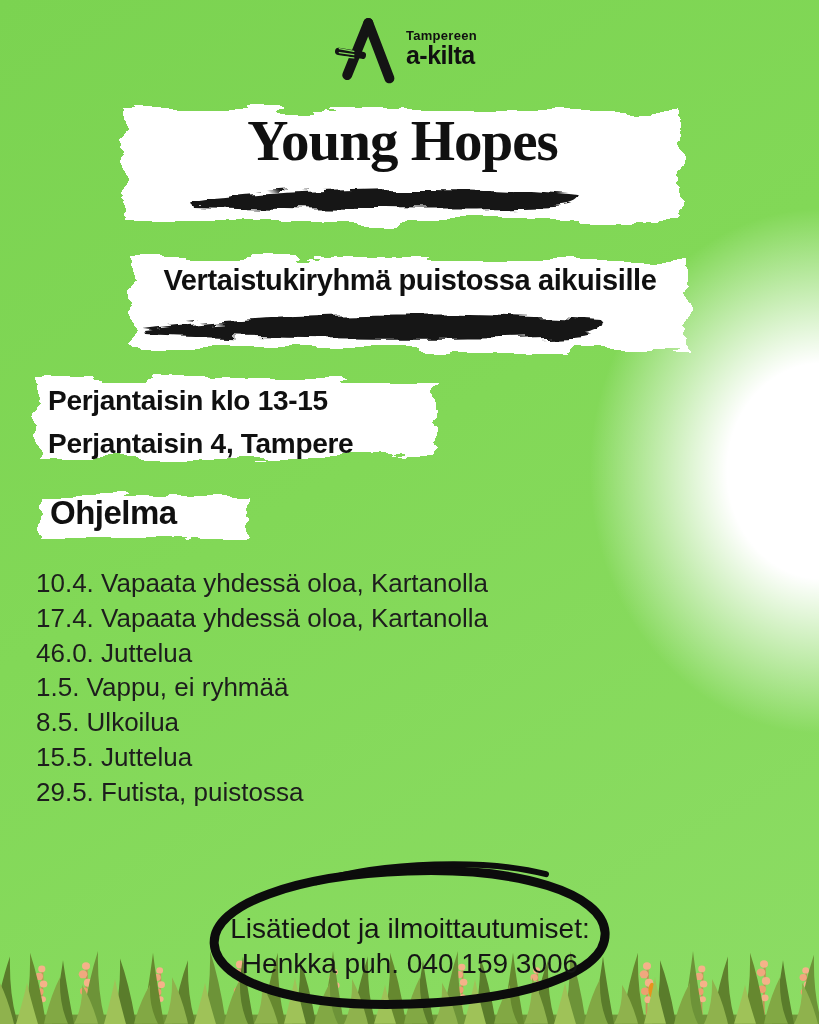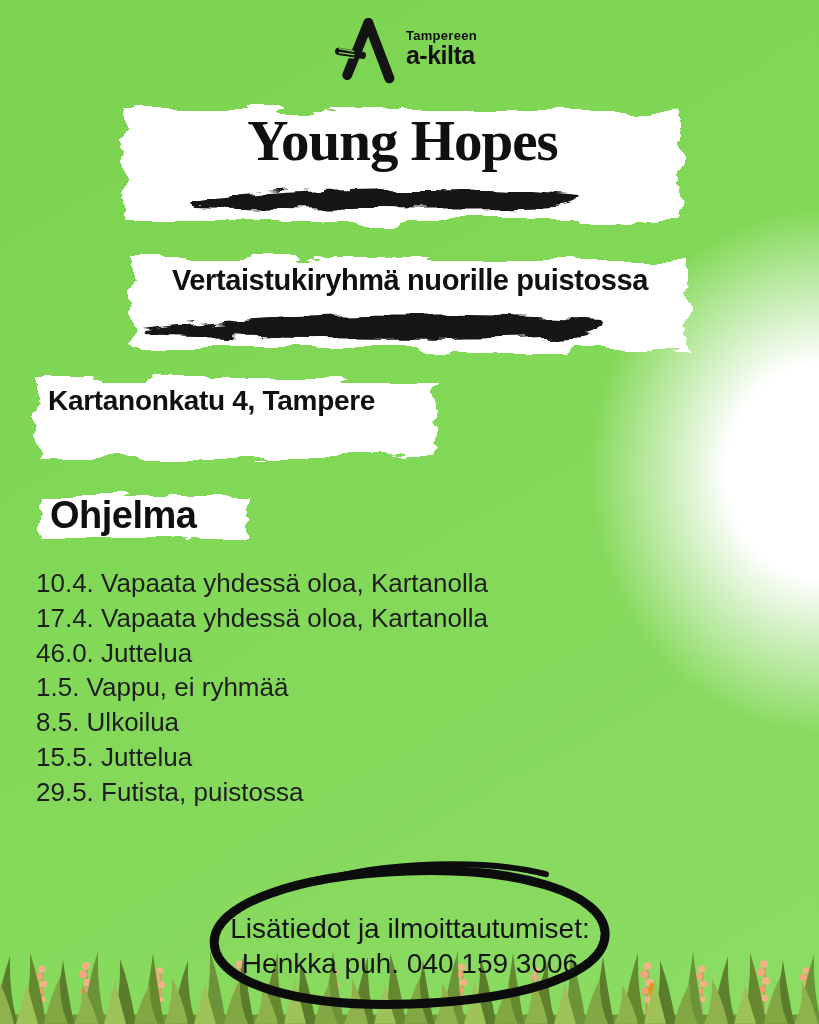--- a/index.html
+++ b/index.html
@@ -36,21 +36,21 @@
   .sec-subtitle { left:115px; top:243px; width:590px; height:122px; }
   .sec-subtitle h2 { position:relative; text-align:center; padding-top:21px;
                      font-size:29px; font-weight:700; letter-spacing:-.4px; }
   .swoosh-sub   { position:absolute; left:23px; top:62px; width:474px; height:40px; }
 
   .sec-info { left:22px; top:366px; width:430px; height:104px; }
   .sec-info .lines { position:relative; padding:13px 0 0 26px; font-size:28px;
                      font-weight:700; line-height:43px; letter-spacing:-.3px; }
 
   .sec-ohjelma { left:28px; top:486px; width:232px; height:60px; }
-  .sec-ohjelma h3 { position:relative; padding:8px 0 0 22px; font-size:38px;
+  .sec-ohjelma h3 { position:relative; padding:8px 0 0 22px; font-size:33px;
                     font-weight:700; letter-spacing:-.5px; }
 
   
   .program-list { position:absolute; left:36px; top:566px; list-style:none;
                   font-size:26px; line-height:34.8px; color:#1d1d1d; }
 
   
   .sec-contact { left:200px; top:855px; width:420px; height:158px; }
   .circle-svg { position:absolute; inset:0; width:100%; height:100%;
                 transform:rotate(-2deg); overflow:visible; }
@@ -117,32 +117,33 @@
     <h1>Young Hopes</h1>
     <svg class="swoosh-title" viewBox="0 0 404 32" preserveAspectRatio="none">
       <path d="M4,20 C110,5 290,3 392,14 C398,18 392,25 368,26 C300,29 120,27 5,24 Z" fill="#151515" filter="url(#brushSm)"></path>
     </svg>
   </div>
 
   <div class="sec sec-subtitle">
     <svg class="plate" viewBox="0 0 590 122" preserveAspectRatio="none">
       <rect x="18" y="16" width="554" height="90" fill="#ffffff" filter="url(#brush)"></rect>
     </svg>
-    <h2>Vertaistukiryhmä nuorille puistossa</h2>
+    <h2>Vertaistukiryhmä puistossa aikuisille</h2>
     <svg class="swoosh-sub" viewBox="0 0 474 40" preserveAspectRatio="none">
       <path d="M5,24 C140,7 340,6 464,16 C470,22 458,30 430,31 C320,36 130,34 6,28 Z" fill="#151515" filter="url(#brushSm)"></path>
     </svg>
   </div>
 
   <div class="sec sec-info">
     <svg class="plate" viewBox="0 0 430 104" preserveAspectRatio="none">
       <rect x="16" y="14" width="398" height="78" fill="#ffffff" filter="url(#brush)"></rect>
     </svg>
     <div class="lines">
-      <div>Kartanonkatu 4, Tampere</div>
+      <div>Perjantaisin klo 13-15</div>
+      <div>Perjantaisin 4, Tampere</div>
     </div>
   </div>
 
   <div class="sec sec-ohjelma">
     <svg class="plate" viewBox="0 0 232 60" preserveAspectRatio="none">
       <rect x="12" y="10" width="208" height="42" fill="#ffffff" filter="url(#brushSm)"></rect>
     </svg>
     <h3>Ohjelma</h3>
   </div>
 

